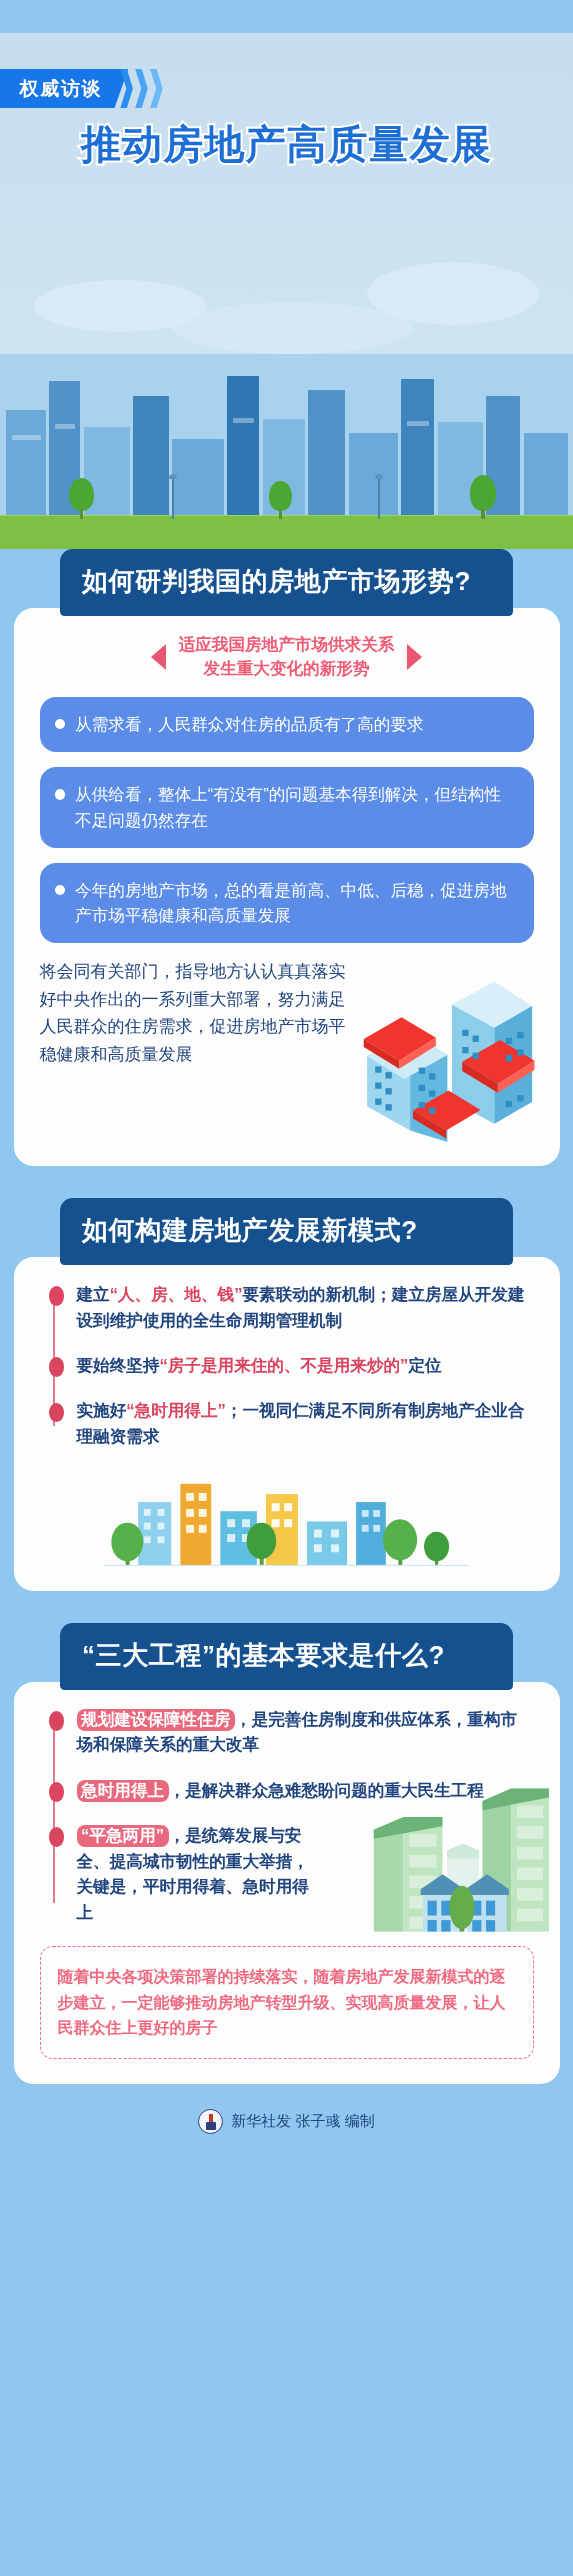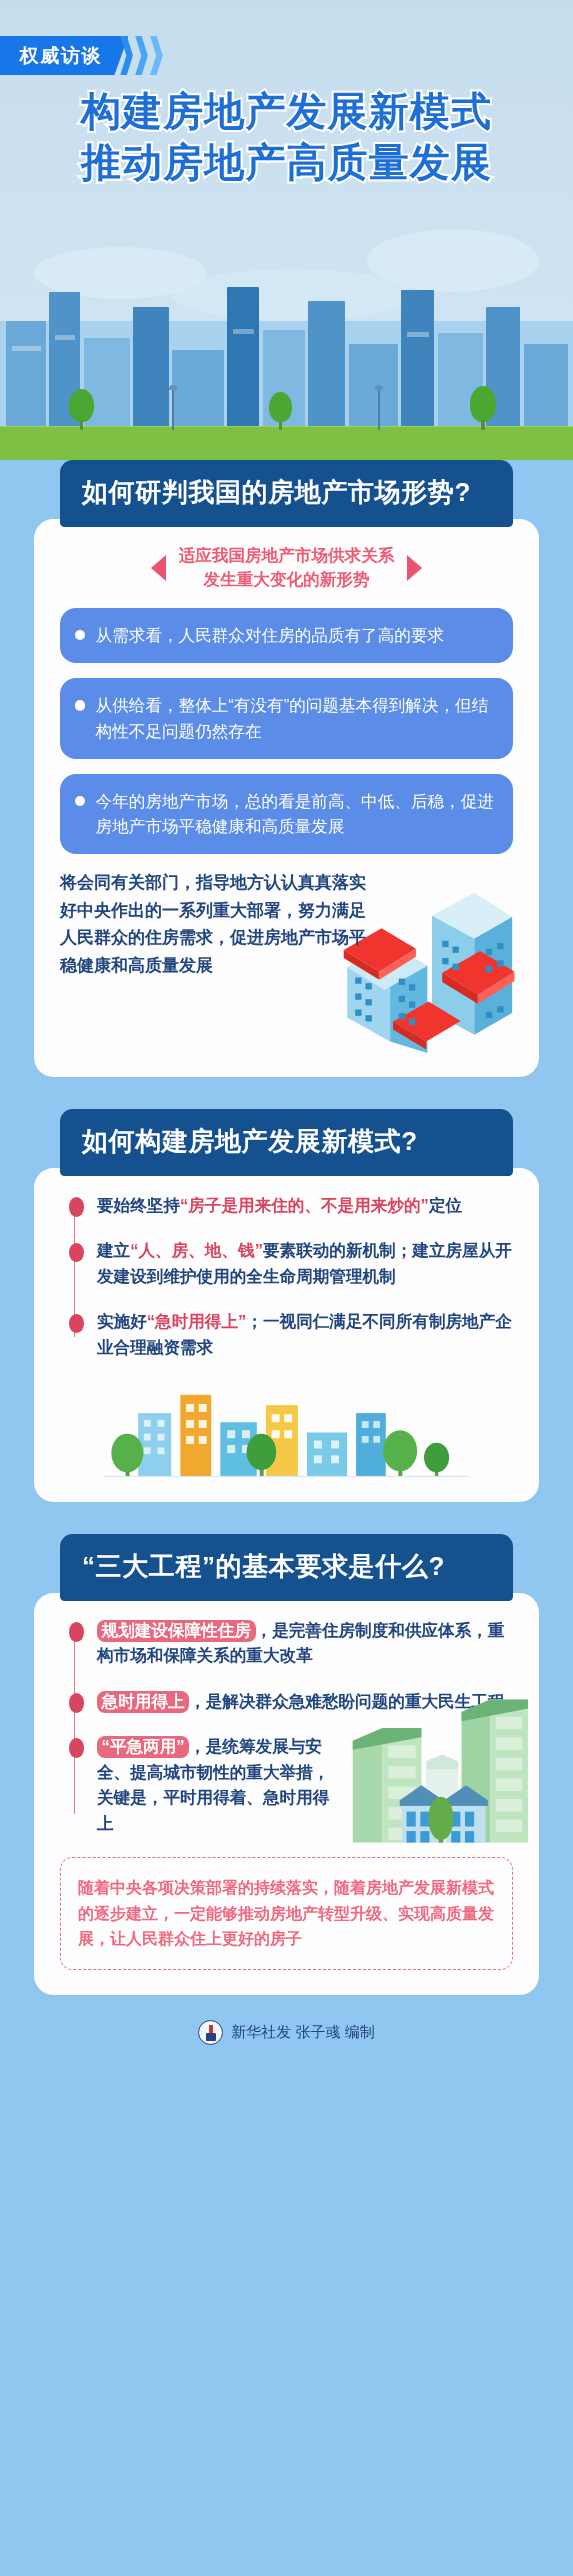--- a/index.html
+++ b/index.html
@@ -12,23 +12,24 @@
     min-height: 2576px;
     background: #8fc7f0;
     position: relative;
     overflow-x: hidden;
   }
 
   
   .hero {
     position: relative;
     width: 573px;
-    height: 460px;
+    height: 516px;
     background: linear-gradient(180deg,#c4dced 0%, #c9e0ef 45%, #cfe5f2 62%, #a9d2ee 62.2%, #a9d2ee 100%);
     overflow: hidden;
+    margin-top: 33px;
   }
   .hero-sky {
     position:absolute; left:0; top:0; width:573px; height:321px;
     background: linear-gradient(180deg,#c6ddee 0%, #cfe4f2 100%);
   }
   .cloud {
     position:absolute; background:#d9ecf7; border-radius:50%; opacity:.75;
   }
 
   
@@ -94,21 +95,21 @@
     width: 453px; margin: 0 auto;
     background: #15518f;
     border-radius: 12.6px 12.6px 4.6px 4.6px;
     color: #fff;
     font-size: 26px; font-weight: bold; letter-spacing: 0.6px;
     padding: 15px 17px 17px 22px;
     z-index: 3;
   }
   .card {
     position: relative;
-    width: 505px; margin: -8px auto 0 auto;
+    width: 546px; margin: -8px auto 0 auto;
     background: #fdfdfd;
     border-radius: 19.5px;
     padding: 25px 26px 25px 26px;
     box-shadow: 0 4.6px 0 rgba(146,196,230,.55);
     z-index: 2;
     overflow: hidden;
   }
 
   
   .arrow-head {
@@ -126,21 +127,21 @@
   .pill {
     background:#5b8de8; color:#fff; border-radius:16px;
     padding: 15px 17px 15px 15px;
     margin-bottom: 15px;
     display:flex; gap:10.3px; align-items:flex-start;
     font-size:16.6px; line-height:1.52; font-weight:500;
   }
   .pill .dot { flex:0 0 auto; width:10.3px; height:10.3px; border-radius:50%; background:#fff; margin-top:6.9px; }
 
   .para {
-    color:#21457e; font-size:17px; line-height:1.62; font-weight:700;
+    color:#21457e; font-size:17px; line-height:1.62; font-weight:400;
     position:relative; z-index:2; max-width: 321px;
   }
 
   
   .pinkbox {
     background:#e86a7e; color:#fff; border-radius:15px;
     padding: 15px 16px; font-size:16.6px; line-height:1.55; font-weight:bold;
     margin-bottom: 20.6px;
     box-shadow: 0 4px 0 rgba(146,196,230,.45);
   }
@@ -206,21 +207,20 @@
   <div class="kicker-wrap">
     <div class="kicker">权威访谈</div>
     <div class="chev-group">
       <div class="chev c1"></div>
         <div class="chev c2"></div>
         <div class="chev c3"></div>
     </div>
   </div>
 
   <div class="title-block">
-    <div class="main-title">构建房地产发展新模式</div>
     <div class="main-title">推动房地产高质量发展</div>
   </div>
 
   <div class="city">
 
     <div class="bld" style="left:5.7px;width:40px;height:109px;background:#6aa9d8;"></div>
     <div class="bld" style="left:49px;width:31px;height:138px;background:#4f93c9;"></div>
     <div class="bld" style="left:84px;width:46px;height:92px;background:#7fb8e0;"></div>
     <div class="bld" style="left:133px;width:36px;height:123px;background:#3f84bd;"></div>
     <div class="bld" style="left:172px;width:52px;height:80px;background:#6aa9d8;"></div>
@@ -341,28 +341,28 @@
   <div class="sec-head">如何构建房地产发展新模式?</div>
   <div class="card">
 
 
     <div class="timeline">
       <div class="tl-line"></div>
 
       <div class="tl-item">
         <span class="tl-dot"></span>
         <div class="tl-text">
-          <span>要始终坚持</span><span class="rd">“房子是用来住的、不是用来炒的”</span><span>定位</span>
+          <span>建立</span><span class="rd">“人、房、地、钱”</span><span>要素联动的新机制；建立房屋从开发建设到维护使用的全生命周期管理机制</span>
         </div>
       </div>
 
       <div class="tl-item">
         <span class="tl-dot"></span>
         <div class="tl-text">
-          <span>建立</span><span class="rd">“人、房、地、钱”</span><span>要素联动的新机制；建立房屋从开发建设到维护使用的全生命周期管理机制</span>
+          <span>要始终坚持</span><span class="rd">“房子是用来住的、不是用来炒的”</span><span>定位</span>
         </div>
       </div>
 
       <div class="tl-item">
         <span class="tl-dot"></span>
         <div class="tl-text">
           <span>实施好</span><span class="rd">“急时用得上”</span><span>；一视同仁满足不同所有制房地产企业合理融资需求</span>
         </div>
       </div>
     </div>

